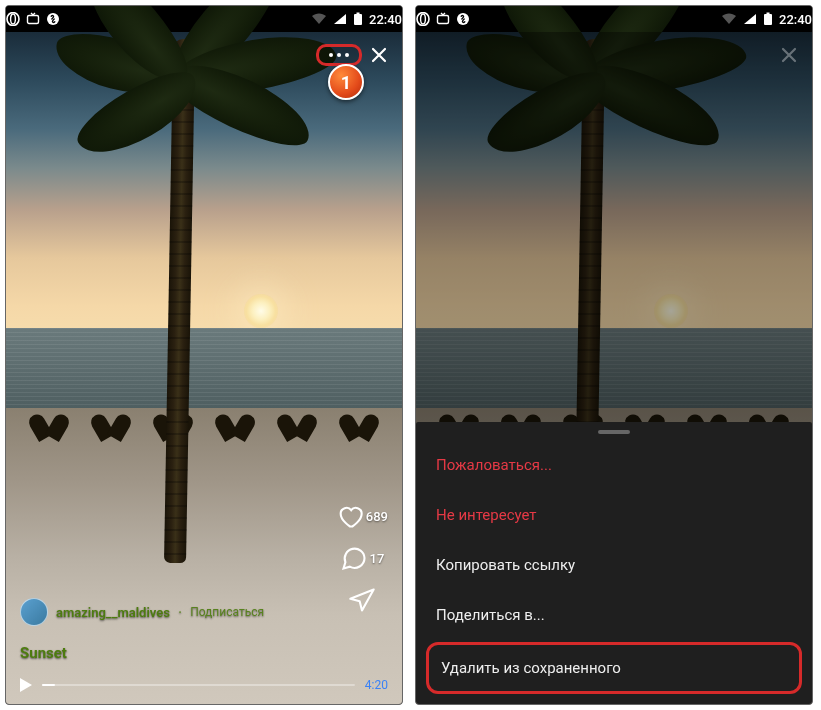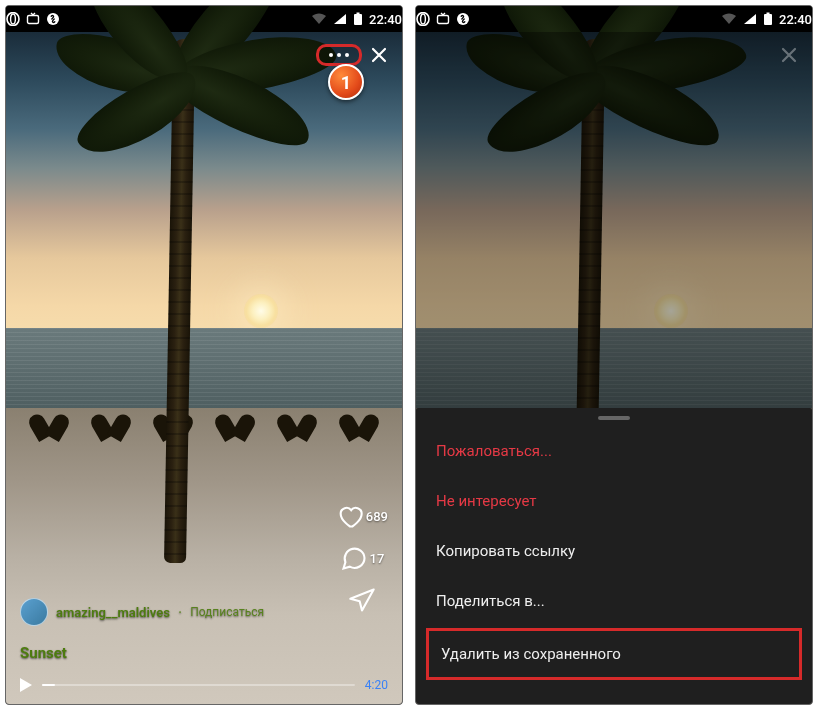--- a/index.html
+++ b/index.html
@@ -64,25 +64,25 @@
   .dotsep { opacity: 0.8; }
   .caption { font-size: 15px; font-weight: 700; }
 
   .progress { position: absolute; left: 14px; right: 14px; bottom: 12px; display: flex; align-items: center; gap: 10px; color: #3b82f6; z-index: 15; margin-top: 9px; }
   .play { width: 0; height: 0; border-left: 12px solid #fff; border-top: 7px solid transparent; border-bottom: 7px solid transparent; cursor: pointer; }
   .track { flex: 1; height: 2px; background: rgba(255,255,255,0.35); position: relative; border-radius: 2px; }
   .track .fill { position: absolute; left: 0; top: 0; bottom: 0; width: 4%; background: #fff; border-radius: 2px; }
   .duration { font-size: 12px; }
 
   .sheet { position: absolute; left: 0; right: 0; bottom: 0; background: #1f1f1f; color: #eee; z-index: 30;
-           border-top-left-radius: 2px; border-top-right-radius: 2px; padding-bottom: 20px; }
+           border-top-left-radius: 2px; border-top-right-radius: 2px; padding-bottom: 6px; }
   .handle { width: 32px; height: 4px; background: #666; border-radius: 2px; margin: 8px auto 6px; }
   .sheet .item { padding: 16px 20px; font-size: 15px; cursor: pointer; }
   .sheet .danger { color: #e53945; }
-  .sheet .boxed { border: 3px solid #d62a2a; border-radius: 0; margin: 2px 10px 4px; padding: 14px 12px; position: relative; }
+  .sheet .boxed { border: 3px solid #d62a2a; border-radius: 12px; margin: 2px 10px 4px; padding: 14px 12px; position: relative; }
 
   .badge { position: absolute; width: 36px; height: 36px; border-radius: 50%;
            background: radial-gradient(circle at 35% 30%, #ff8a3a 0%, #e34a1a 60%, #b02a0a 100%);
            border: 2px solid #fff; color: #fff; font-weight: 700; font-size: 18px;
            display: flex; align-items: center; justify-content: center; z-index: 40;
            box-shadow: 0 2px 4px rgba(0,0,0,0.5); }
   .badge1 { top: 58px; left: 322px; }
 </style>
 </head>
 <body>

